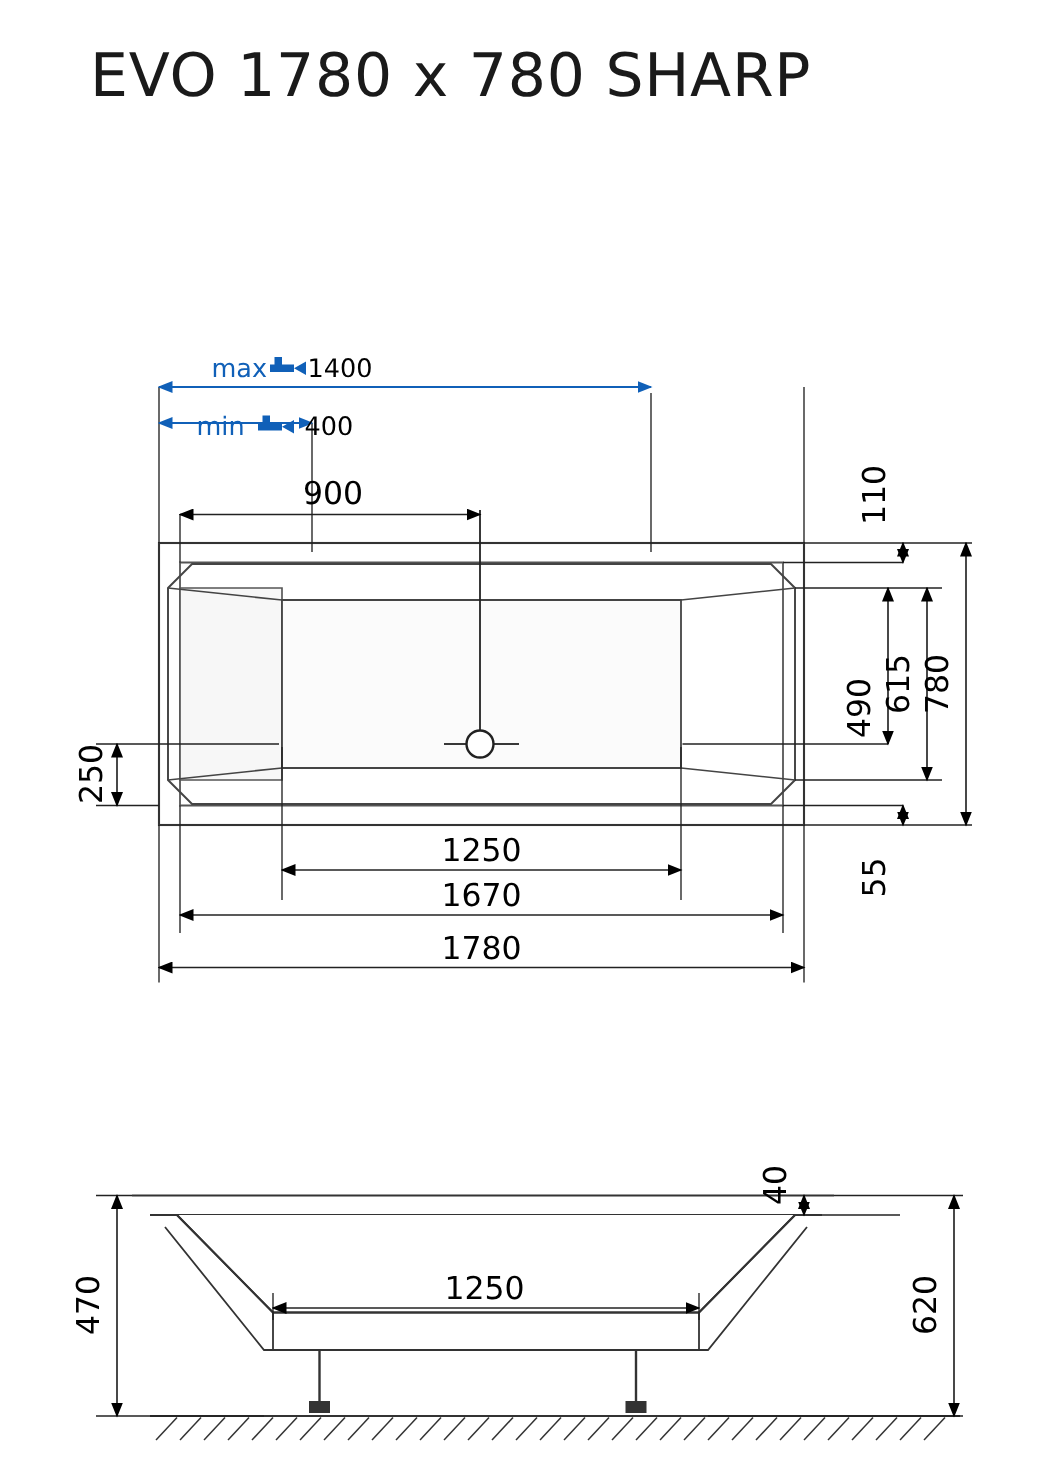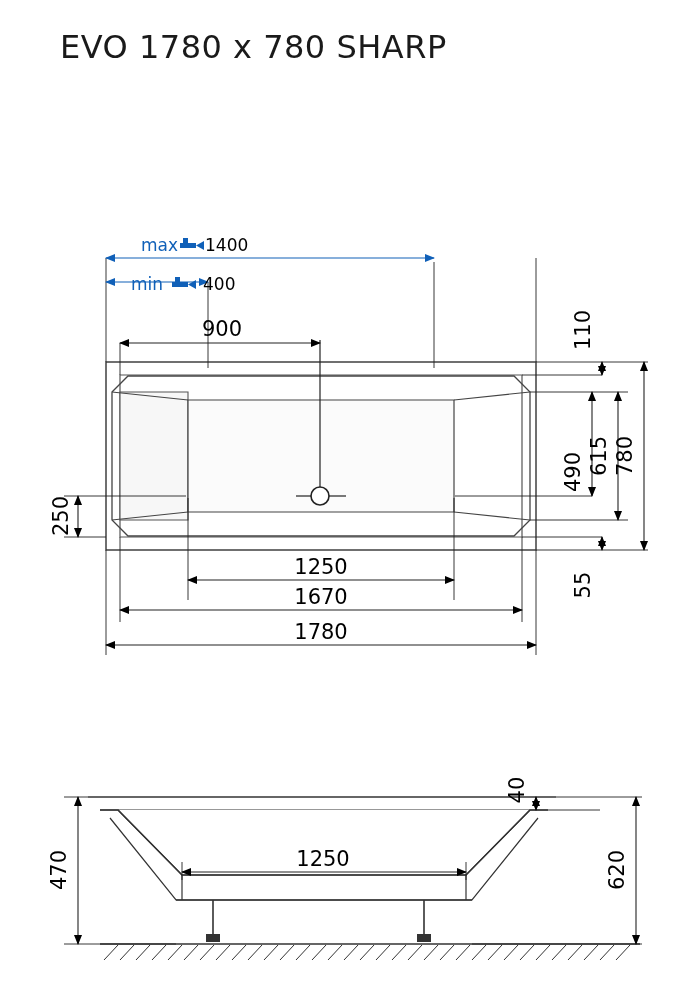--- a/index.html
+++ b/index.html
@@ -1,18 +1,18 @@
 <!DOCTYPE html>
 <html><head>
 <meta charset="utf-8">
 <style>
   html,body{margin:0;padding:0;background:#ffffff;}
   body{width:693px;height:986px;position:relative;font-family:"DejaVu Sans",sans-serif;color:#000;}
   #stage{position:absolute;left:0;top:0;width:693px;height:986px;overflow:hidden;}
-  .title{position:absolute;left:60px;top:28px;font-size:32px;font-weight:400;letter-spacing:0.5px;color:#1a1a1a;font-family:"DejaVu Sans",sans-serif;white-space:nowrap;}
+  .title{position:absolute;left:60px;top:28px;font-size:40px;font-weight:400;letter-spacing:0.5px;color:#1a1a1a;font-family:"DejaVu Sans",sans-serif;white-space:nowrap;}
   svg{position:absolute;left:0;top:0;}
   .dim{font-family:"DejaVu Sans",sans-serif;font-size:21px;fill:#000;}
   .dimsm{font-family:"DejaVu Sans",sans-serif;font-size:17px;fill:#000;}
   .bluetxt{font-family:"DejaVu Sans",sans-serif;font-size:17px;fill:#1060b8;}
 </style>
 </head>
 <body>
 
 <div id="stage">
 

